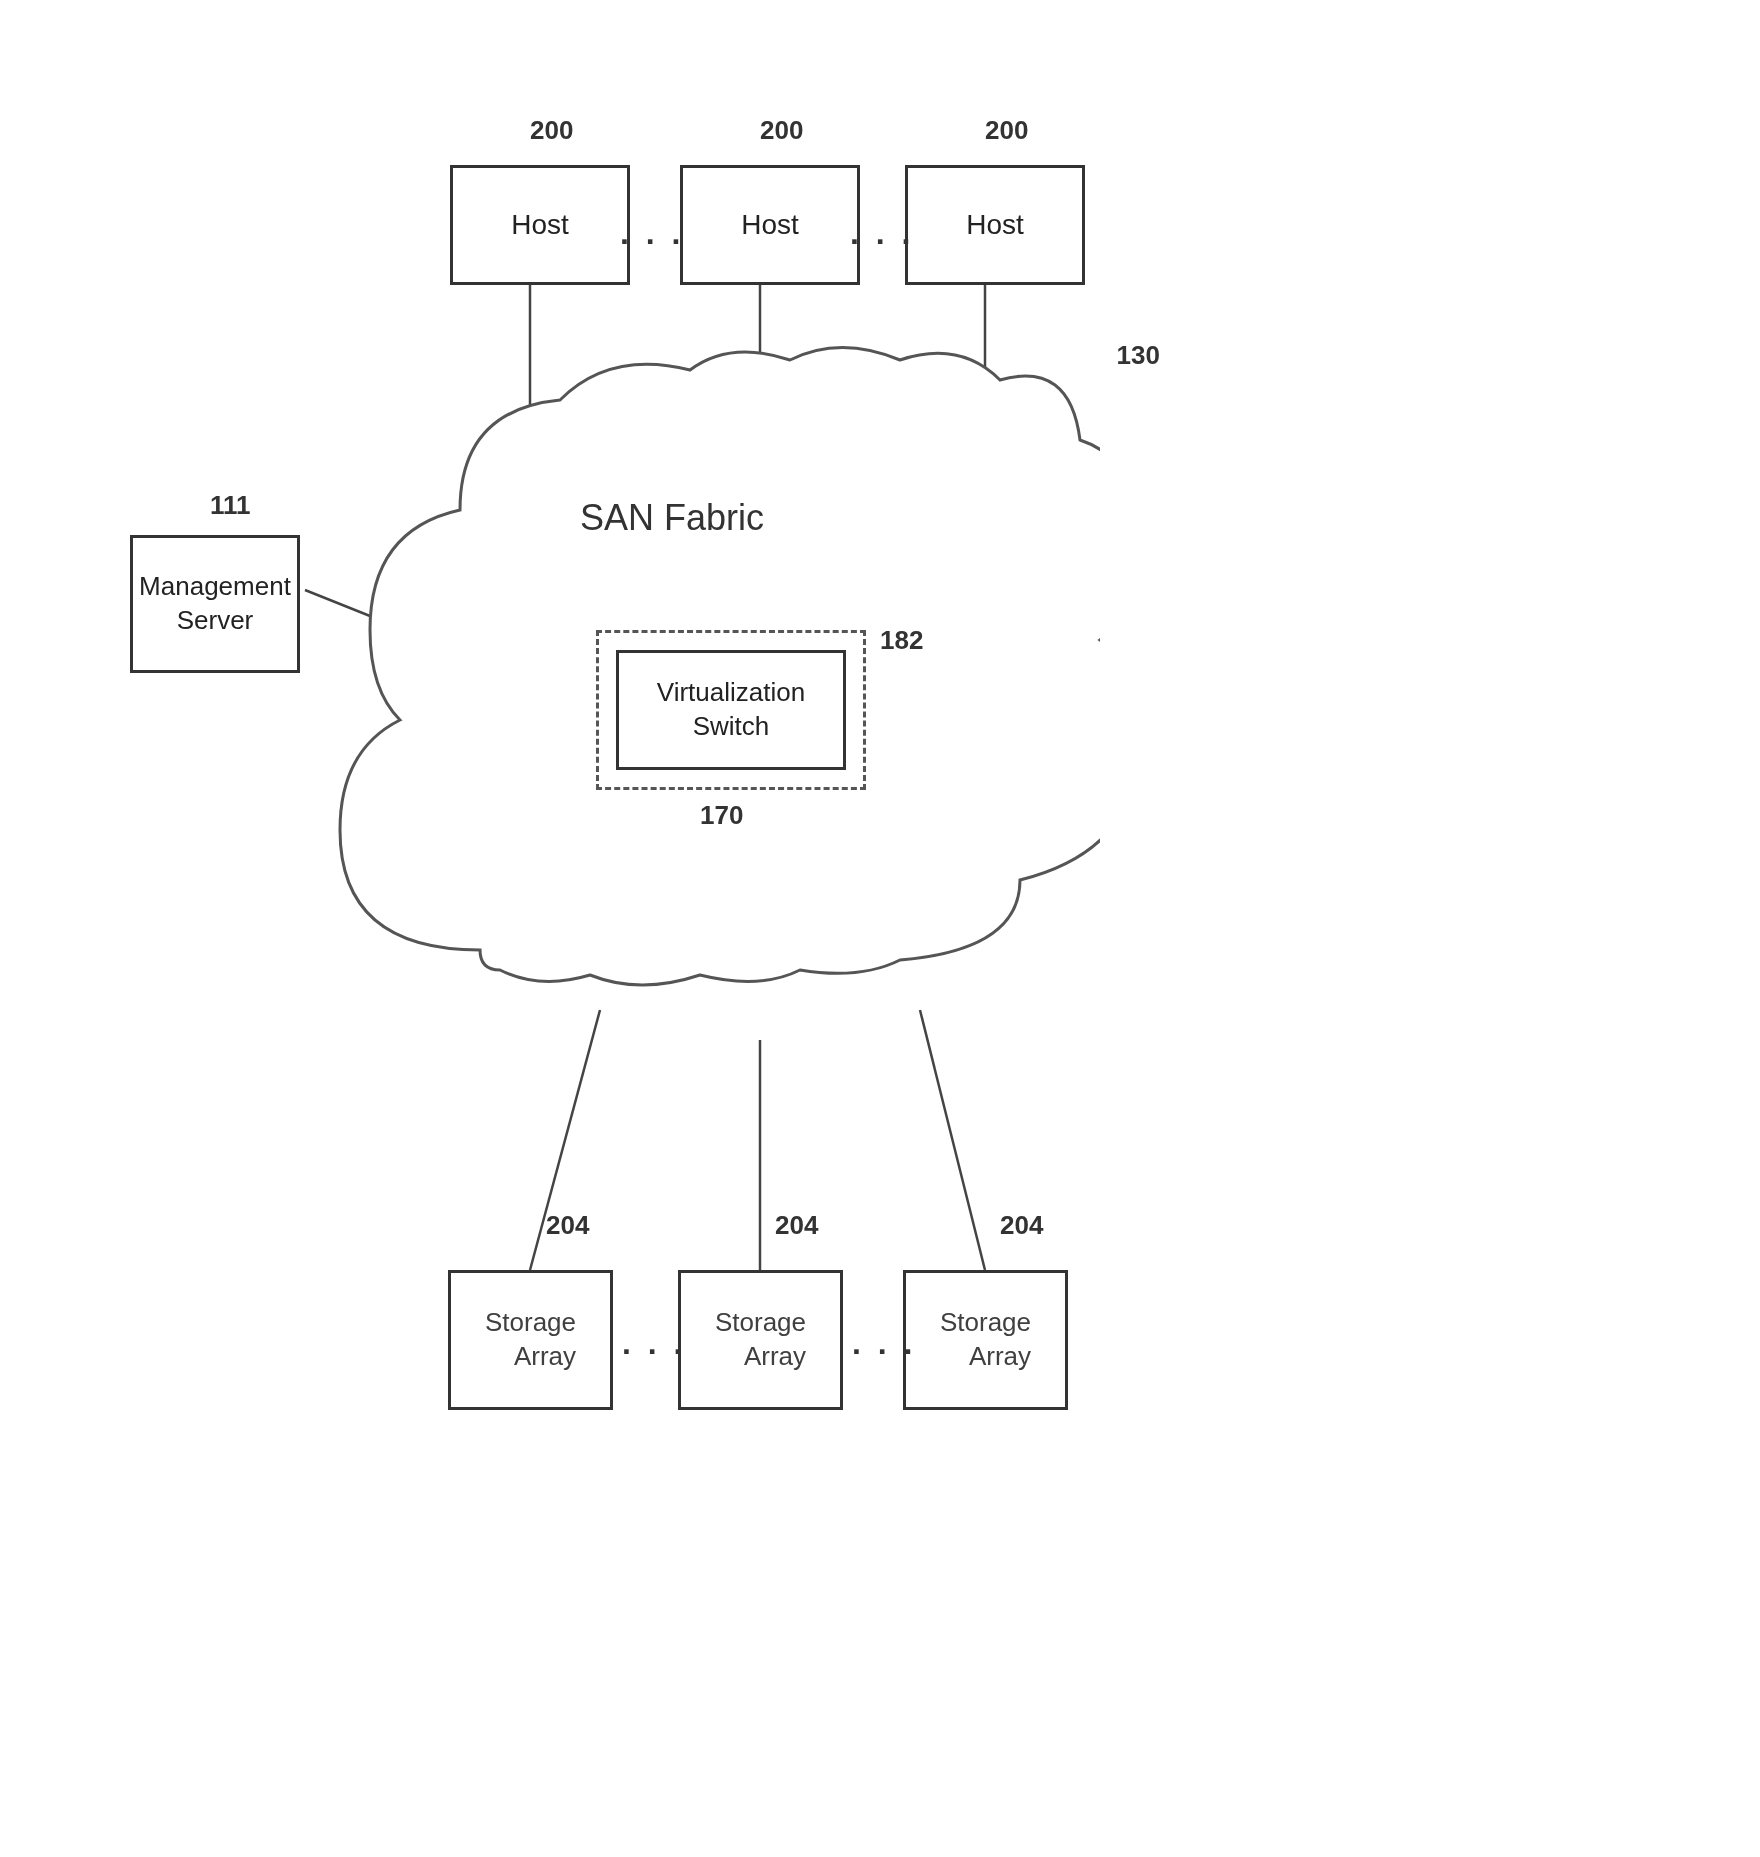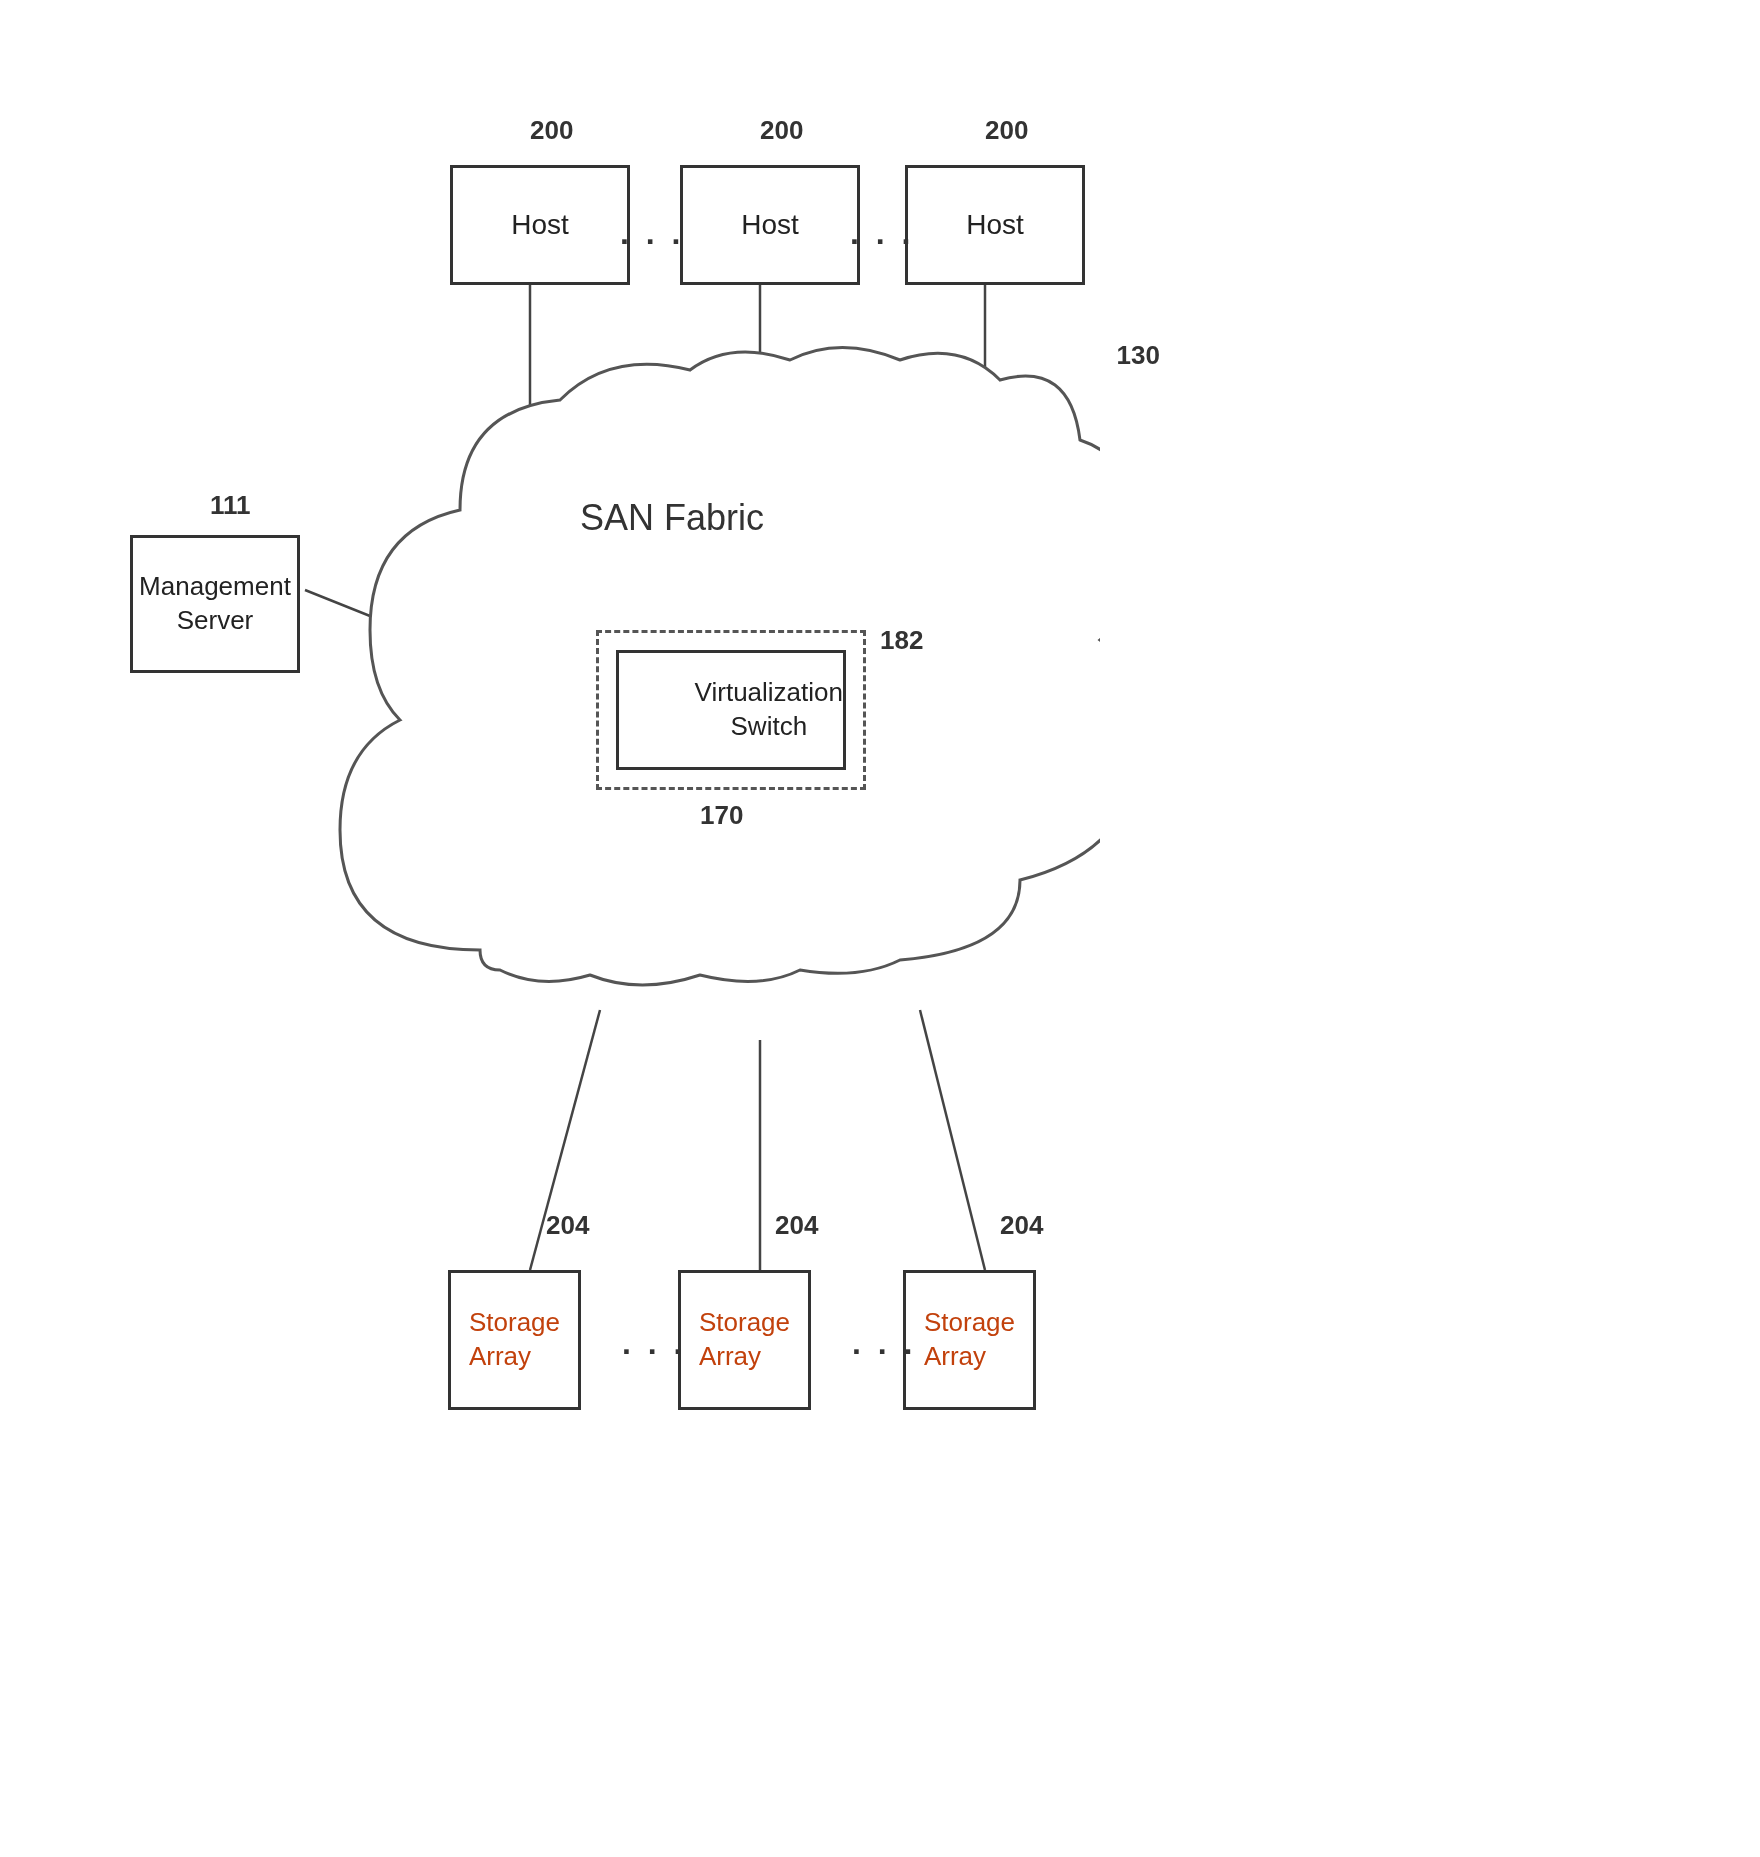--- a/index.html
+++ b/index.html
@@ -29,31 +29,31 @@
       align-items: center;
       justify-content: center;
       font-size: 28px;
       font-weight: 400;
       color: #222;
     }
 
     
     .storage-box {
       position: absolute;
-      width: 133px;
+      width: 165px;
       height: 140px;
       border: 3px solid #333;
       background: #fff;
       display: flex;
       align-items: center;
       justify-content: center;
       font-size: 26px;
       font-weight: 400;
-      color: #c2410c;
-      text-align: left;
+      color: #404040;
+      text-align: right;
       line-height: 1.3;
     }
 
     
     .mgmt-box {
       position: absolute;
       width: 170px;
       height: 138px;
       border: 3px solid #333;
       background: #fff;
@@ -78,21 +78,21 @@
       align-items: center;
       justify-content: center;
     }
     .virt-switch-inner {
       width: 230px;
       height: 120px;
       border: 3px solid #333;
       background: #fff;
       display: flex;
       align-items: center;
-      justify-content: flex-end;
+      justify-content: center;
       font-size: 26px;
       font-weight: 400;
       color: #222;
       text-align: center;
       line-height: 1.3;
     }
 
     
     .label {
       position: absolute;

